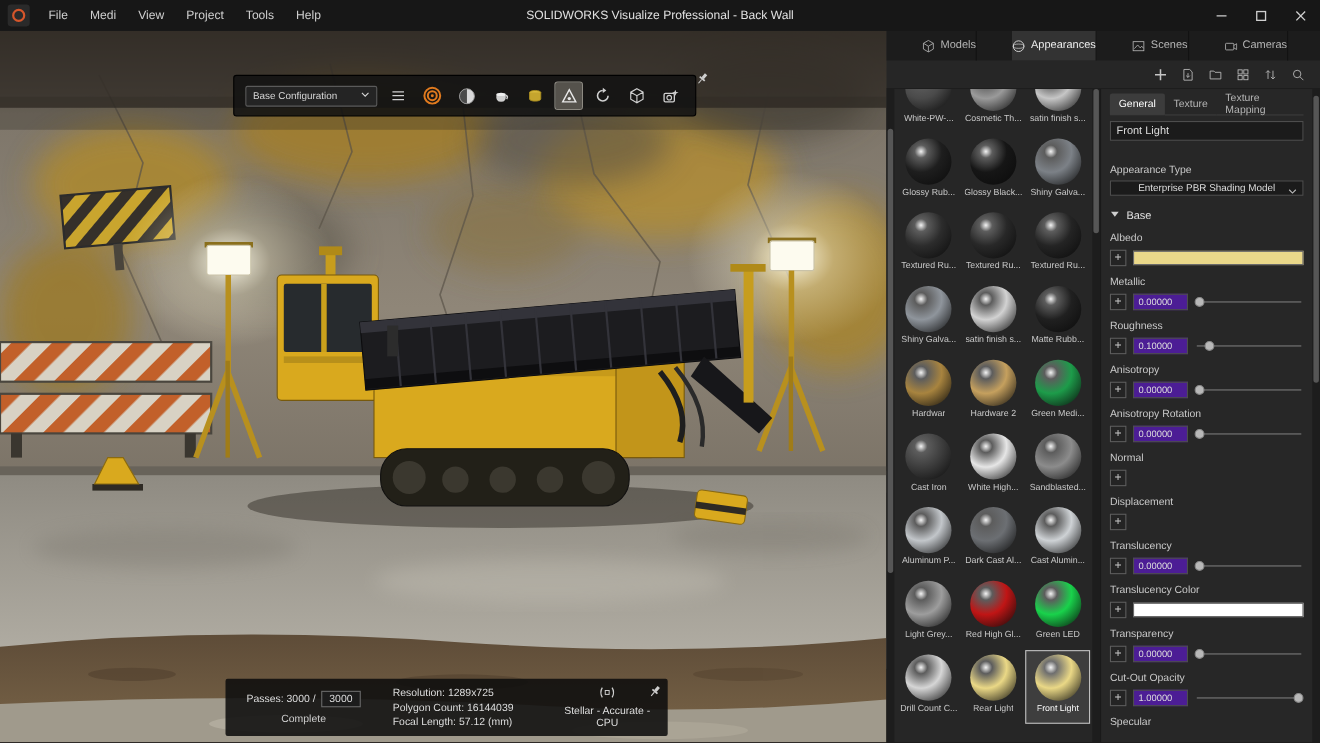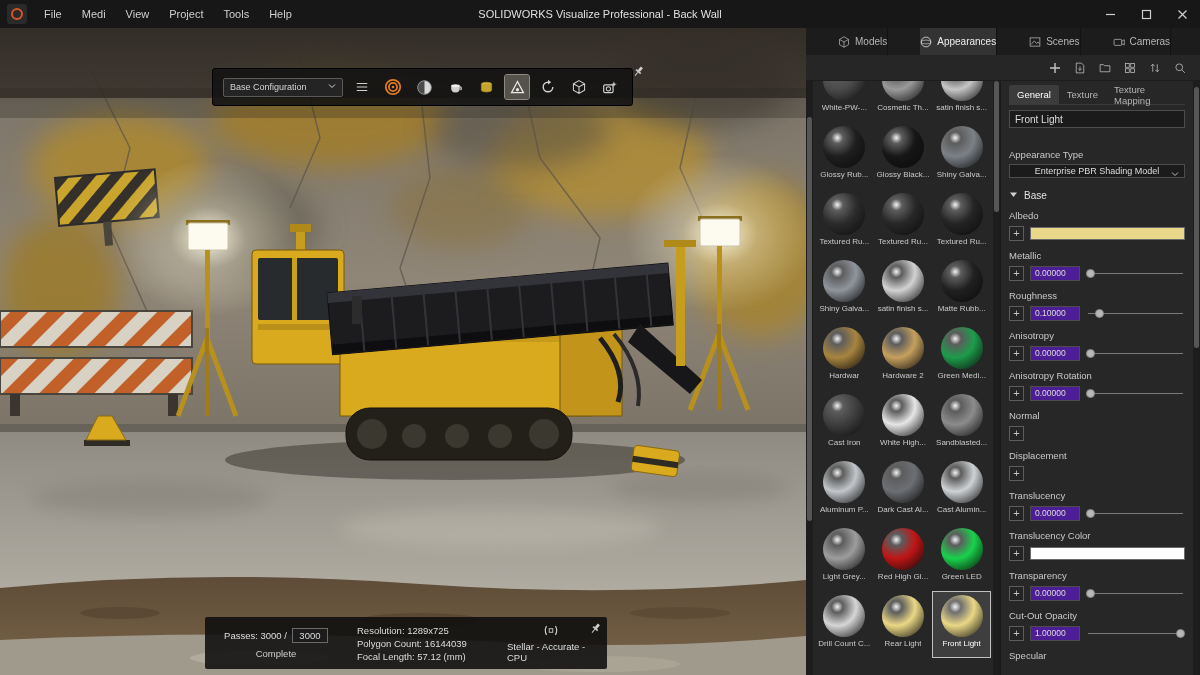--- a/index.html
+++ b/index.html
@@ -29,21 +29,21 @@
   .pin-wrap { width:16px; height:16px; display:flex; align-items:center; justify-content:center; }
 
   .stats-panel { position:absolute; left:205px; bottom:6px; width:402px; height:52px; background:rgba(14,14,14,0.88); border-radius:2px; display:flex; align-items:center; color:#ddd; font-size:9.5px; }
   .stats-col { padding:0 10px; }
   .stats-col.passes { width:142px; text-align:center; }
   .passes-row { display:flex; align-items:center; justify-content:center; gap:5px; }
   .passes-box { display:inline-block; min-width:36px; padding:1px 3px; border:1px solid #6a6a6a; background:#1c1c1c; text-align:center; }
   .stats-status { margin-top:5px; color:#cfcfcf;text-align:center; }
   .stats-col.mid { width:150px; }
   .stats-col.mid div { margin:2px 0; white-space:nowrap; }
-  .stats-col.engine { flex:1; text-align:left; }
+  .stats-col.engine { flex:1; text-align:center; }
   .stats-col.engine .eng-ic { display:block; margin:0 auto 2px; width:18px; }
   .stats-pin { position:absolute; right:4px; top:3px; }
 
   
   .right-panel { position:absolute; top:28px; left:806px; width:394px; height:647px; background:#262626; display:flex; flex-direction:column; }
   .tabbar { height:27px; background:#1c1c1c; display:flex; flex-shrink:0; }
   .rtab { flex:1; display:flex; align-items:center; justify-content:space-between; gap:5px; font-size:10px; color:#b5b5b5; border-right:1px solid #121212; cursor:default;margin-left:32px; }
   .rtab.active { background:#333333; color:#eee; }
   .rtab .icn { display:flex; }
 

